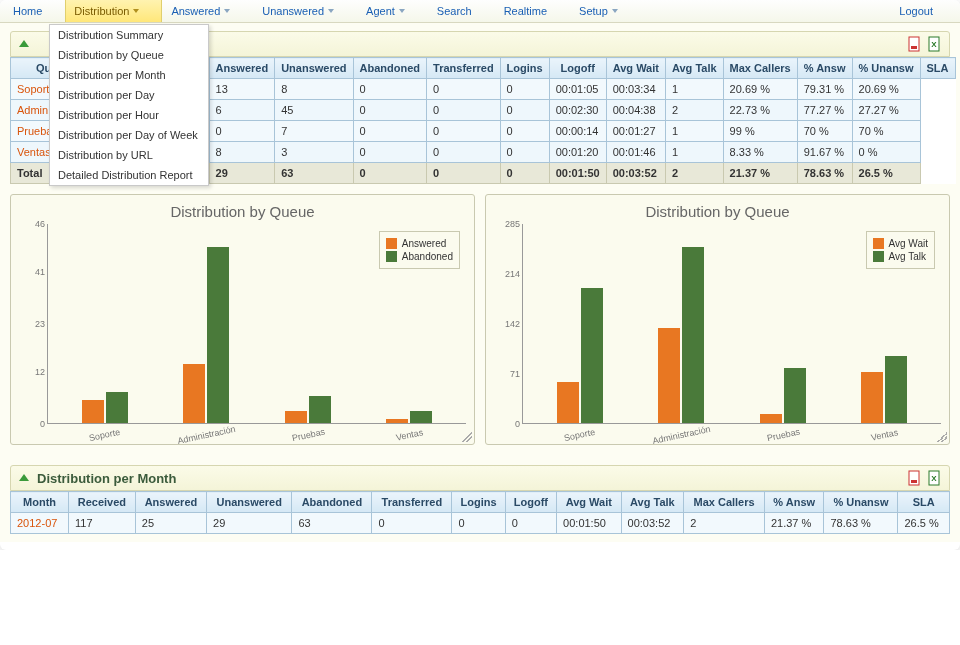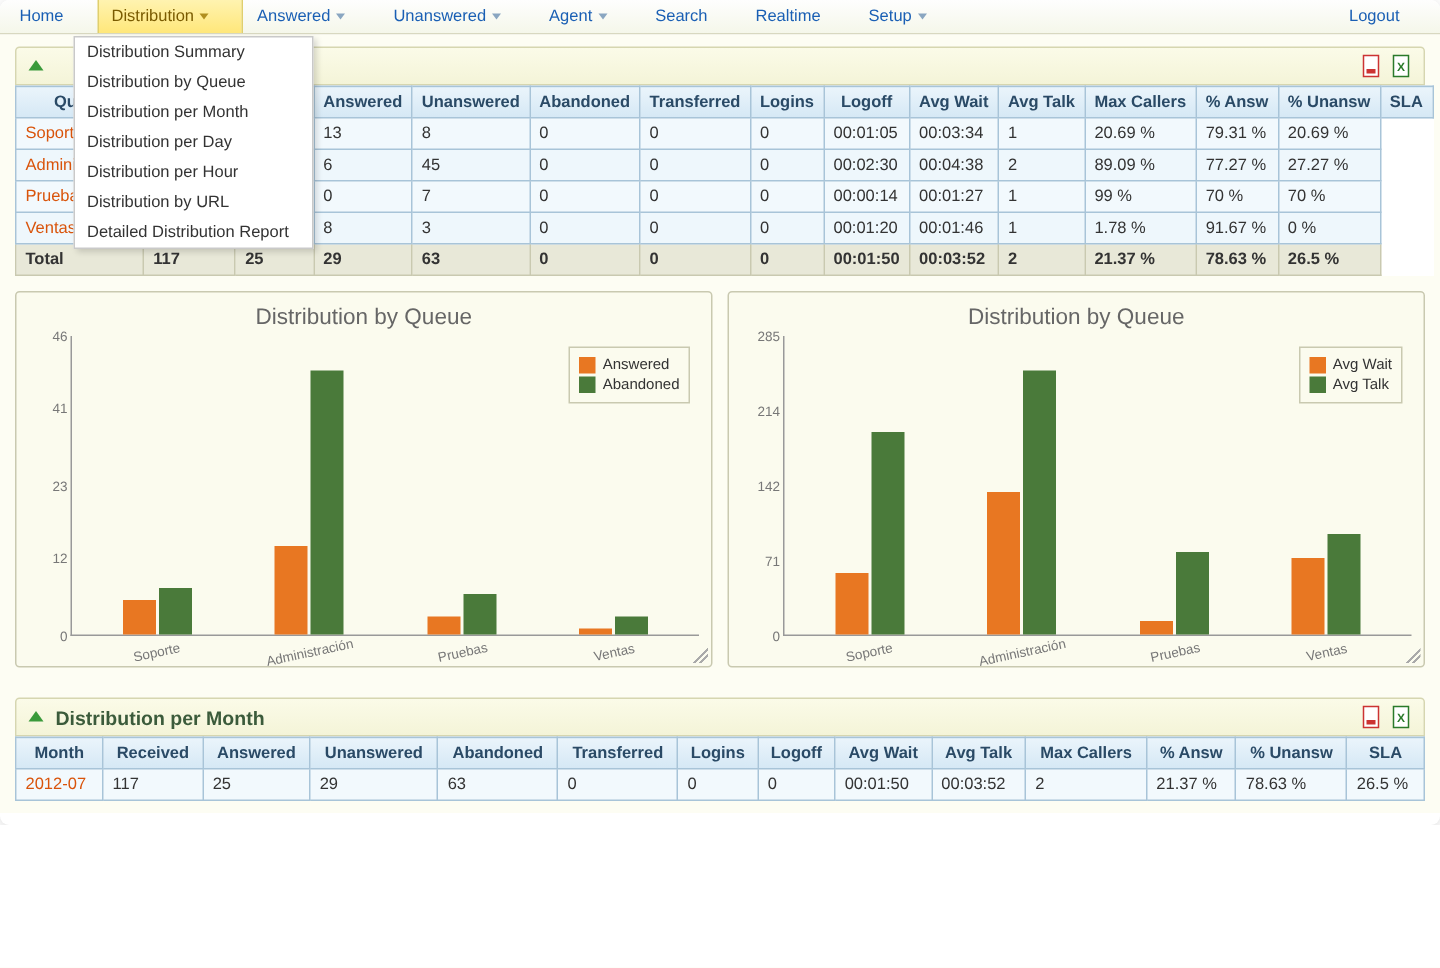--- a/index.html
+++ b/index.html
@@ -261,20 +261,21 @@
     <div class="menu-item">
       <span>Logout</span>
     </div>
 
     <div class="dropdown" id="dropdown-slot">
         <div class="dropdown-item">Distribution Summary</div>
         <div class="dropdown-item">Distribution by Queue</div>
         <div class="dropdown-item">Distribution per Month</div>
         <div class="dropdown-item">Distribution per Day</div>
         <div class="dropdown-item">Distribution per Hour</div>
+        <div class="dropdown-item">Distribution per Day of Week</div>
         <div class="dropdown-item">Distribution by URL</div>
         <div class="dropdown-item">Detailed Distribution Report</div>
       </div>
   </div>
 
   <div class="content">
 
     <div class="panel-header">
       <span class="up-icon">
         <svg width="14" height="14" viewBox="0 0 14 14">
@@ -340,21 +341,21 @@
             <td></td>
             <td></td>
             <td>6</td>
             <td>45</td>
             <td>0</td>
             <td>0</td>
             <td>0</td>
             <td>00:02:30</td>
             <td>00:04:38</td>
             <td>2</td>
-            <td>89.09 %</td>
+            <td>22.73 %</td>
             <td>77.27 %</td>
             <td>27.27 %</td>
           </tr>
           <tr>
             <td class="name">Pruebas</td>
             <td></td>
             <td></td>
             <td>0</td>
             <td>7</td>
             <td>0</td>
@@ -372,21 +373,21 @@
             <td></td>
             <td></td>
             <td>8</td>
             <td>3</td>
             <td>0</td>
             <td>0</td>
             <td>0</td>
             <td>00:01:20</td>
             <td>00:01:46</td>
             <td>1</td>
-            <td>1.78 %</td>
+            <td>8.33 %</td>
             <td>91.67 %</td>
             <td>0 %</td>
           </tr>
           <tr class="total">
             <td>Total</td>
             <td>117</td>
             <td>25</td>
             <td>29</td>
             <td>63</td>
             <td>0</td>

